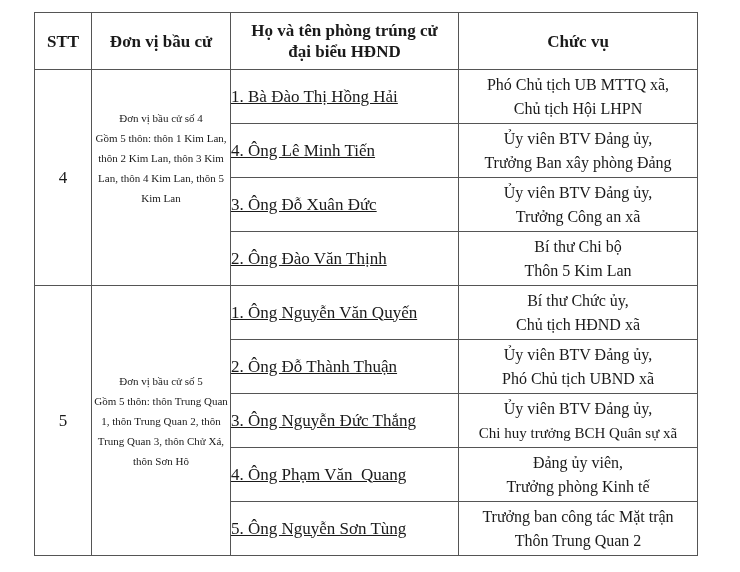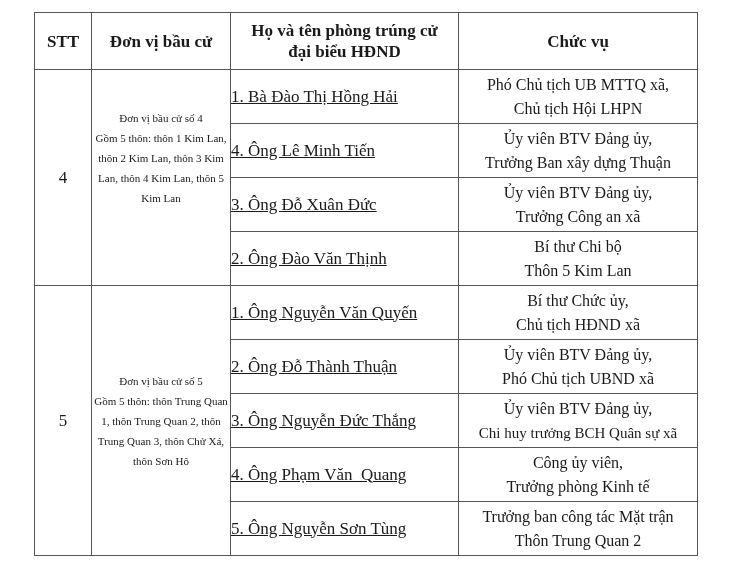--- a/index.html
+++ b/index.html
@@ -97,21 +97,21 @@
       <td class="name">1. Bà Đào Thị Hồng Hải</td>
       <td class="role">
         <span class="line">Phó Chủ tịch UB MTTQ xã,</span>
         <span class="line">Chủ tịch Hội LHPN</span>
       </td>
     </tr>
     <tr>
       <td class="name">4. Ông Lê Minh Tiến</td>
       <td class="role">
         <span class="line">Ủy viên BTV Đảng ủy,</span>
-        <span class="line">Trưởng Ban xây dựng Thuận</span>
+        <span class="line">Trưởng Ban xây phòng Đảng</span>
       </td>
     </tr>
     <tr>
       <td class="name">3. Ông Đỗ Xuân Đức</td>
       <td class="role">
         <span class="line">Ủy viên BTV Đảng ủy,</span>
         <span class="line">Trưởng Công an xã</span>
       </td>
     </tr>
     <tr>
@@ -144,21 +144,21 @@
     <tr>
       <td class="name">3. Ông Nguyễn Đức Thắng</td>
       <td class="role" style="font-size:15px;">
         <span class="line" style="font-size:16px;">Ủy viên BTV Đảng ủy,</span>
         <span class="line">Chi huy trưởng BCH Quân sự xã</span>
       </td>
     </tr>
     <tr>
       <td class="name">4. Ông Phạm Văn  Quang</td>
       <td class="role">
-        <span class="line">Công ủy viên,</span>
+        <span class="line">Đảng ủy viên,</span>
         <span class="line">Trưởng phòng Kinh tế</span>
       </td>
     </tr>
     <tr>
       <td class="name">5. Ông Nguyễn Sơn Tùng</td>
       <td class="role">
         <span class="line">Trưởng ban công tác Mặt trận</span>
         <span class="line">Thôn Trung Quan 2</span>
       </td>
     </tr>

